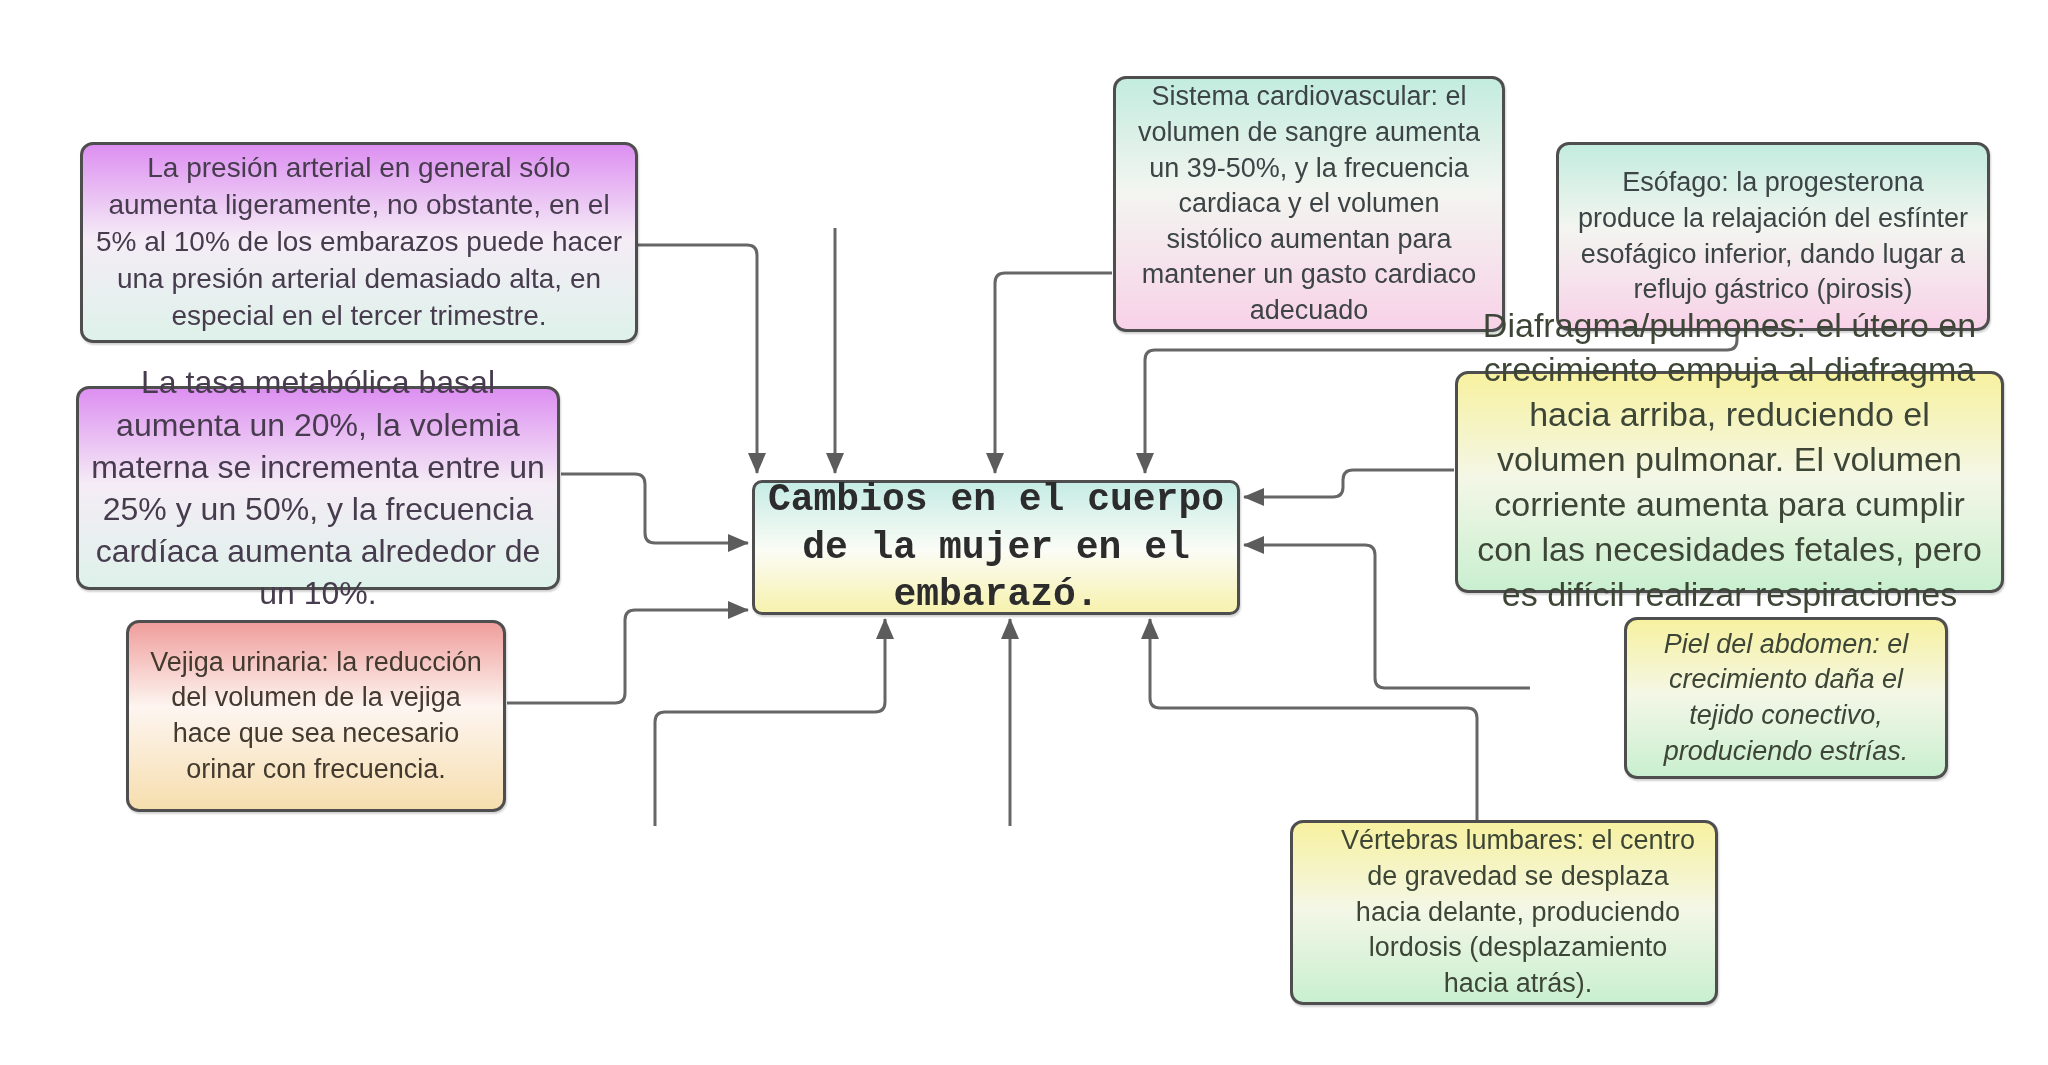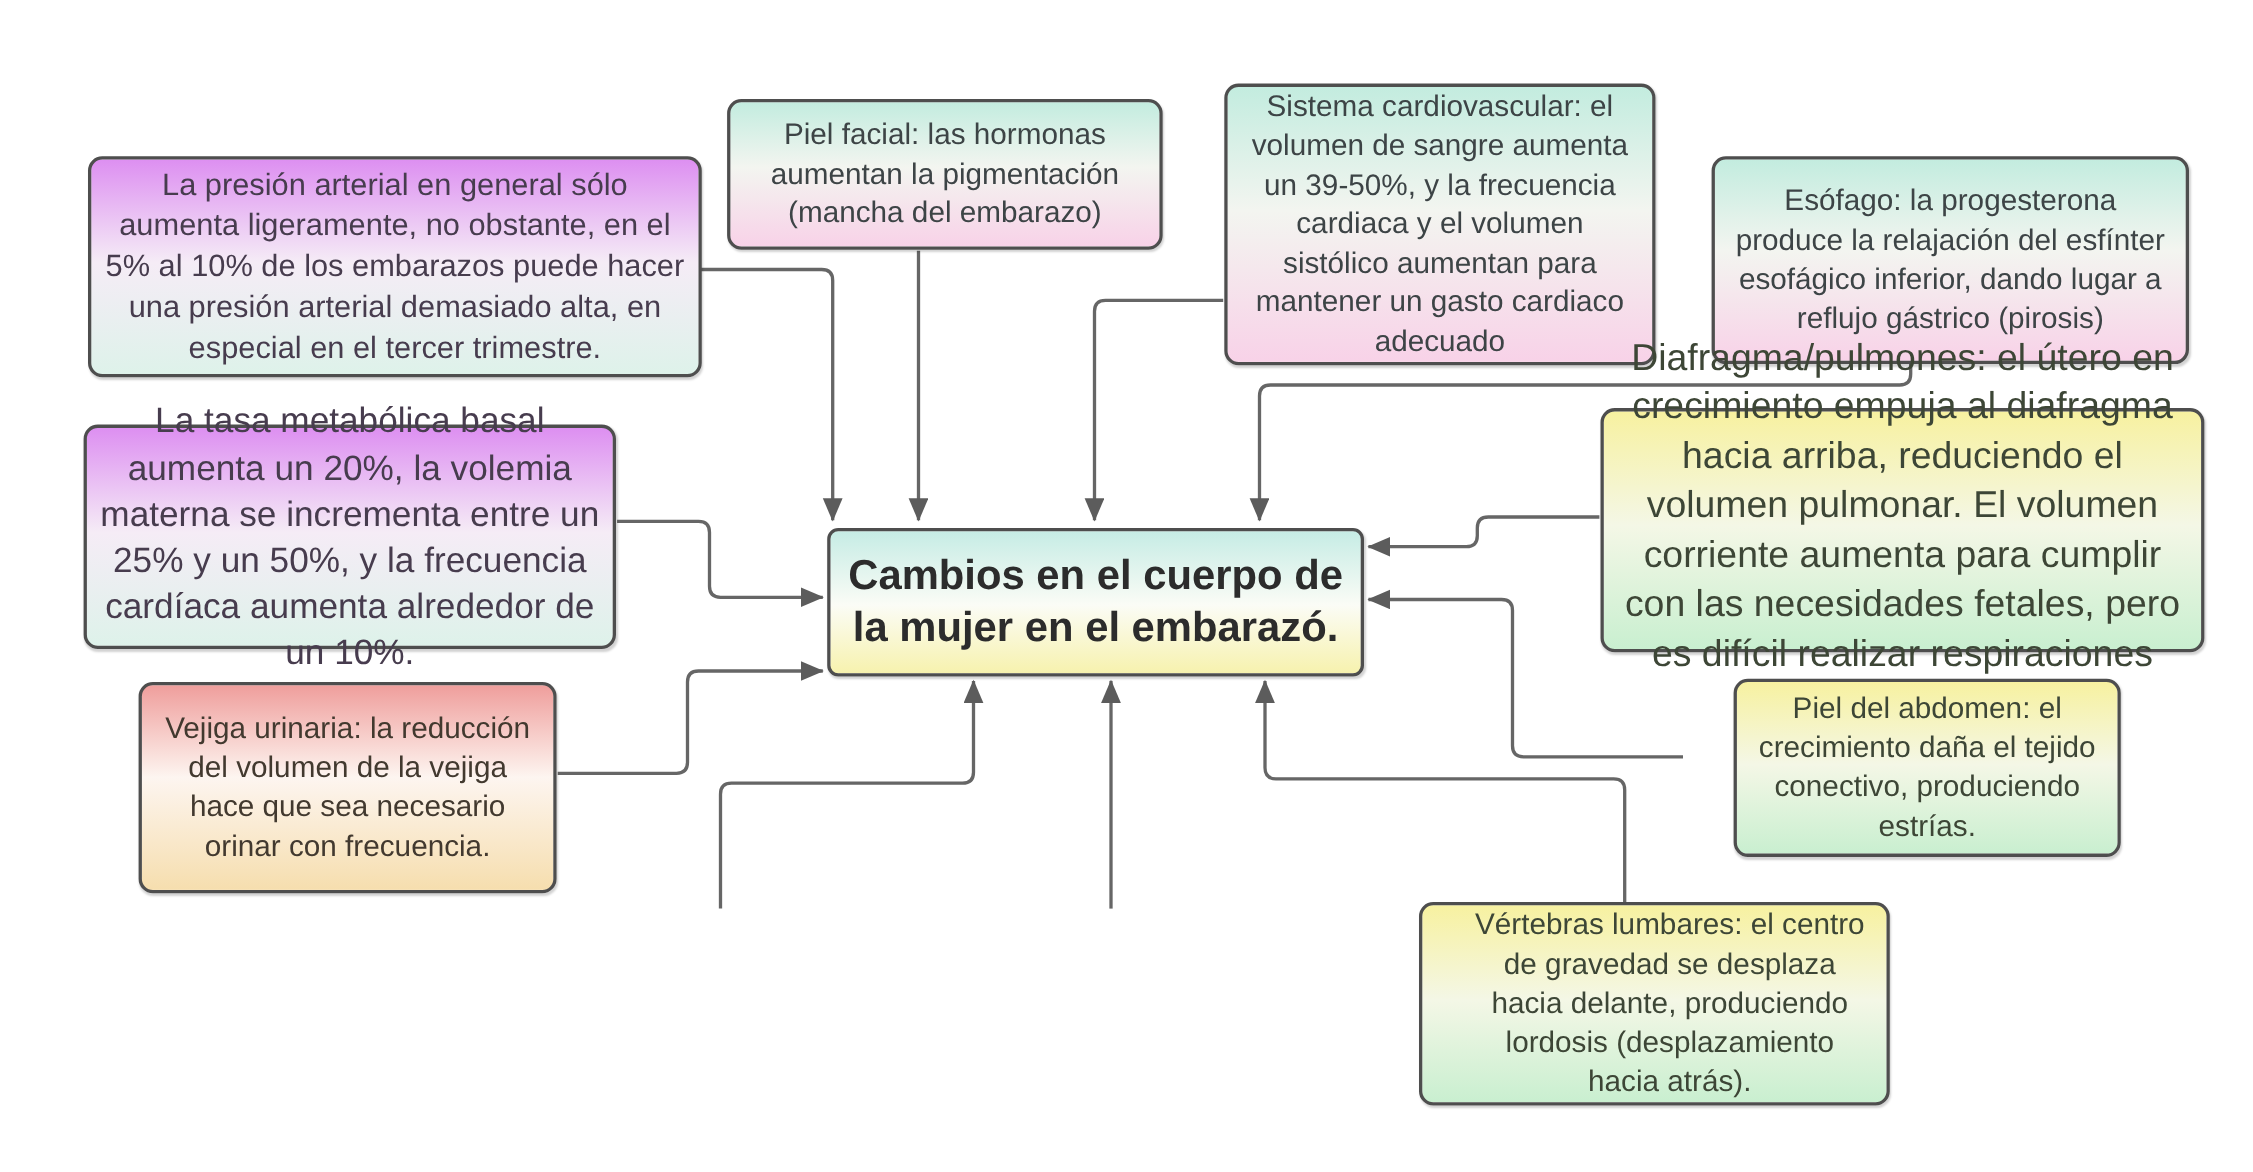--- a/index.html
+++ b/index.html
@@ -20,34 +20,34 @@
     text-align:center;
     white-space:pre-line;
     padding:6px 12px;
     font-size:27px;line-height:1.32;color:#3d3d3d;
     box-shadow:1px 2px 2px rgba(0,0,0,0.18);
   }
   .grad-purple-mint{background:linear-gradient(180deg,#dd8ff1 0%,#f5ecf6 48%,#def2ea 100%);color:#473c4e;}
   .grad-mint-pink{background:linear-gradient(180deg,#c3ecdf 0%,#f3f5f0 45%,#f8d2e8 100%);color:#3d4446;}
   .grad-yellow-green{background:linear-gradient(180deg,#f7f1a0 0%,#f4f7e6 48%,#c9efd0 100%);color:#3d4636;}
   .grad-red-tan{background:linear-gradient(180deg,#ef9e9c 0%,#fdf5f0 45%,#f6deae 100%);color:#42392f;}
-  .grad-central{background:linear-gradient(180deg,#c6ece5 0%,#fbfcf6 52%,#f7f2ae 100%);}
+  .grad-central{background:linear-gradient(180deg,#c6ece5 0%,#fbfcf6 52%,#f7f2ae 100%);font-family:Liberation Mono, monospace;}
 
   #central{left:752px;top:480px;width:488px;height:135px;
     font-size:38px;font-weight:bold;line-height:1.26;color:#2c2c2c;
     border-radius:10px;}
 
   #node-presion{left:80px;top:142px;width:558px;height:201px;font-size:28px;}
   #node-piel-facial{left:661px;top:90px;width:396px;height:137px;}
   #node-cardio{left:1113px;top:76px;width:392px;height:256px;}
   #node-esofago{left:1556px;top:142px;width:434px;height:189px;padding-left:12px;}
   #node-tasa{left:76px;top:386px;width:484px;height:204px;font-size:32px;}
   #node-diafragma{left:1455px;top:371px;width:549px;height:222px;font-size:34px;}
   #node-vejiga{left:126px;top:620px;width:380px;height:192px;}
-  #node-piel-abdomen{left:1576px;top:617px;width:352px;height:162px;}
+  #node-piel-abdomen{left:1624px;top:617px;width:324px;height:162px;font-style:italic;}
   #node-pelvis{left:473px;top:826px;width:400px;height:180px;}
   #node-intestino{left:890px;top:826px;width:348px;height:161px;}
   #node-vertebras{left:1290px;top:820px;width:428px;height:185px;padding-left:40px;}
 </style>
 </head>
 <body>
 
 <div id="canvas">
 
   <svg id="wires" viewBox="0 0 2048 1065" xmlns="http://www.w3.org/2000/svg">
@@ -68,21 +68,20 @@
       <path d="M 655,826 V 722 Q 655,712 665,712 H 875 Q 885,712 885,702 V 619" marker-end="url(#arrow)"></path>
       <path d="M 1010,826 V 619" marker-end="url(#arrow)"></path>
       <path d="M 1477,820 V 718 Q 1477,708 1467,708 H 1160 Q 1150,708 1150,698 V 619" marker-end="url(#arrow)"></path>
     </g>
   </svg>
 
   <div id="central" class="node grad-central">Cambios en el cuerpo de la mujer en el embarazó.</div>
 
   <div id="node-presion" class="node grad-purple-mint">La presión arterial en general sólo aumenta ligeramente, no obstante, en el 5% al 10% de los embarazos puede hacer una presión arterial demasiado alta, en especial en el tercer trimestre.</div>
 
-  <div id="node-piel-facial" class="node grad-mint-pink">Piel facial: las hormonas aumentan la pigmentación (mancha del embarazo)</div>
 
   <div id="node-cardio" class="node grad-mint-pink">Sistema cardiovascular: el volumen de sangre aumenta un 39-50%, y la frecuencia cardiaca y el volumen sistólico aumentan para mantener un gasto cardiaco adecuado</div>
 
   <div id="node-esofago" class="node grad-mint-pink">Esófago: la progesterona produce la relajación del esfínter esofágico inferior, dando lugar a reflujo gástrico (pirosis)</div>
 
   <div id="node-tasa" class="node grad-purple-mint">La tasa metabólica basal aumenta un 20%, la volemia materna se incrementa entre un 25% y un 50%, y la frecuencia cardíaca aumenta alrededor de un 10%.</div>
 
   <div id="node-diafragma" class="node grad-yellow-green">Diafragma/pulmones: el útero en crecimiento empuja al diafragma hacia arriba, reduciendo el volumen pulmonar. El volumen corriente aumenta para cumplir con las necesidades fetales, pero es difícil realizar respiraciones profundas.</div>
 
   <div id="node-vejiga" class="node grad-red-tan">Vejiga urinaria: la reducción del volumen de la vejiga hace que sea necesario

